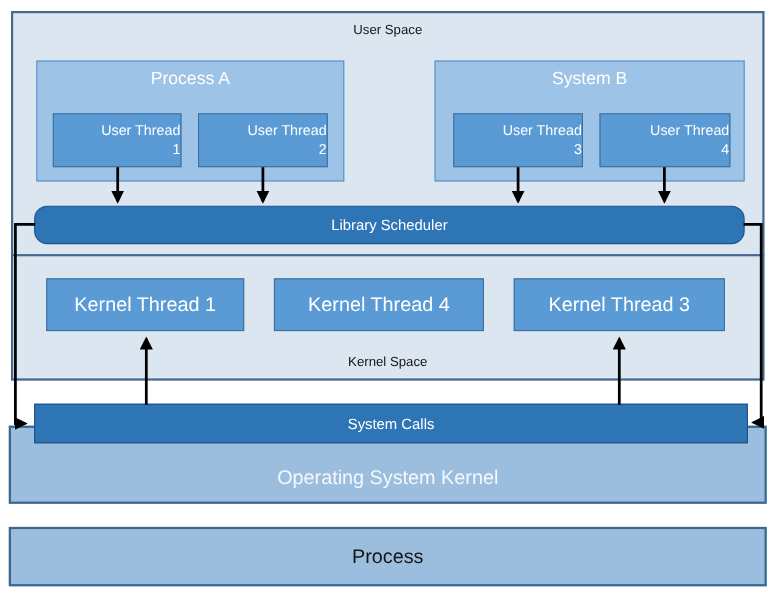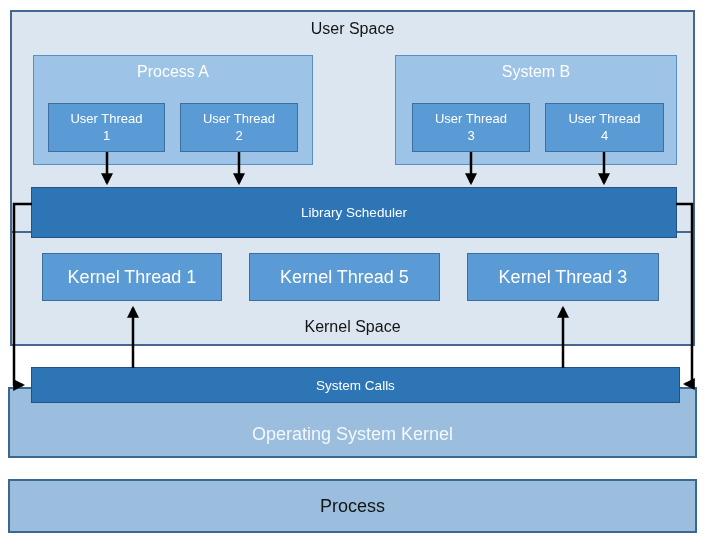--- a/index.html
+++ b/index.html
@@ -16,21 +16,21 @@
   
   .space-box {
     background: #dce6f1;
     border: 2px solid #44688f;
   }
   .space-title {
     position: absolute;
     left: 0; right: 0;
     text-align: center;
     color: #141414;
-    font-size: 16px;
+    font-size: 12px;
   }
 
   
   .process-box {
     background: #9dc3e6;
     border: 1.5px solid #5a8fc4;
   }
   .process-title {
     position: absolute;
     top: 7px; left: 0; right: 0;
@@ -41,21 +41,21 @@
 
   
   .thread-box {
     background: #5b9bd5;
     border: 1.5px solid #3c6f9f;
     color: #ffffff;
     font-size: 13px;
     line-height: 1.25;
     display: flex;
     flex-direction: column;
-    align-items: center;
+    align-items: flex-end;
     justify-content: center;
     text-align: center;
   }
   .kernel-thread-box {
     background: #5b9bd5;
     border: 1.5px solid #3c6f9f;
     color: #ffffff;
     font-size: 18px;
     display: flex;
     align-items: center;
@@ -146,29 +146,29 @@
   </div>
   <div class="abs thread-box z3" style="left:412px; top:103px; width:118px; height:49px;">
     <div>User Thread</div>
     <div>3</div>
   </div>
   <div class="abs thread-box z3" style="left:545px; top:103px; width:119px; height:49px;">
     <div>User Thread</div>
     <div>4</div>
   </div>
 
-  <div class="abs bar z3" style="left:31px; top:187px; width:646px; height:51px;">
+  <div class="abs bar z3" style="left:31px; top:187px; width:646px; height:35px;border-radius:12px;">
     <span>Library Scheduler</span>
   </div>
 
   <div class="abs kernel-thread-box z2" style="left:42px; top:253px; width:180px; height:48px;">
     <span>Kernel Thread 1</span>
   </div>
   <div class="abs kernel-thread-box z2" style="left:249px; top:253px; width:191px; height:48px;">
-    <span>Kernel Thread 5</span>
+    <span>Kernel Thread 4</span>
   </div>
   <div class="abs kernel-thread-box z2" style="left:467px; top:253px; width:192px; height:48px;">
     <span>Kernel Thread 3</span>
   </div>
 
   <div class="abs kernel-block z1" style="left:8px; top:387px; width:689px; height:71px;">
     <div class="os-kernel-label">Operating System Kernel</div>
   </div>
 
   <div class="abs bar z2" style="left:31px; top:367px; width:649px; height:36px;">

